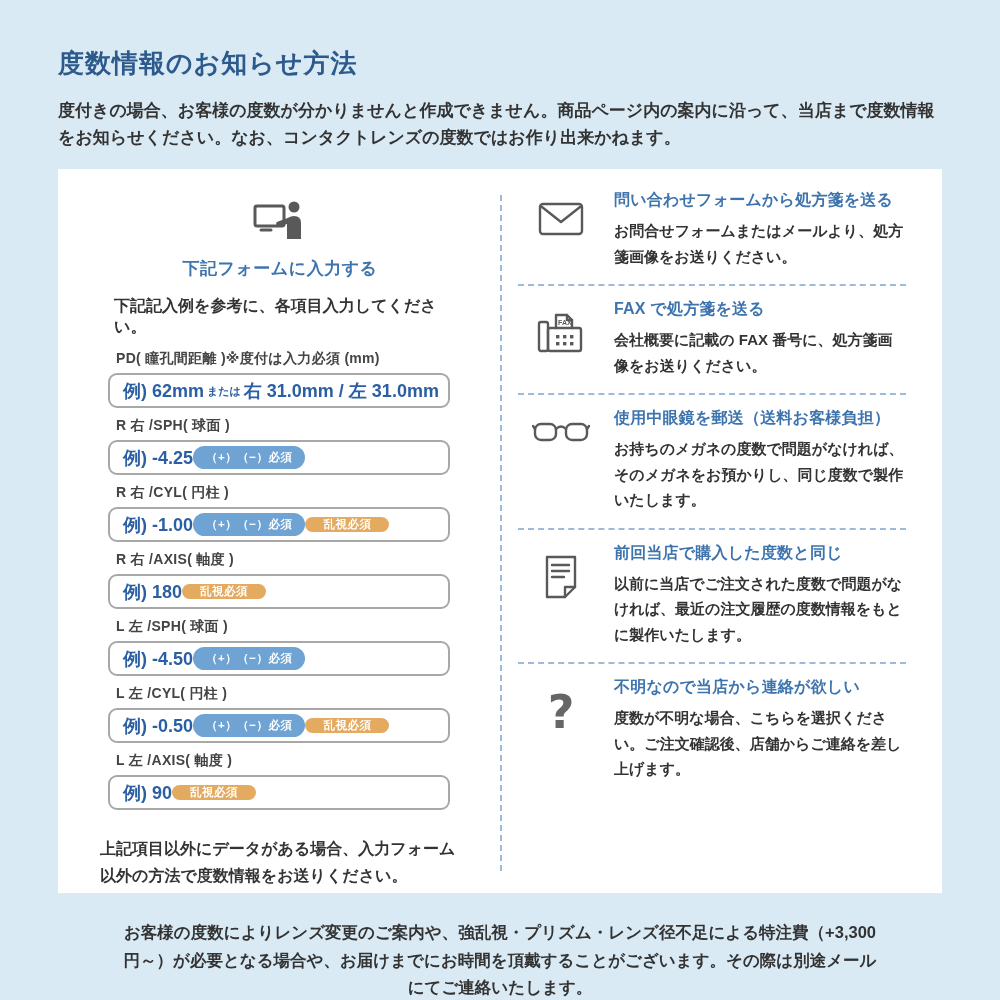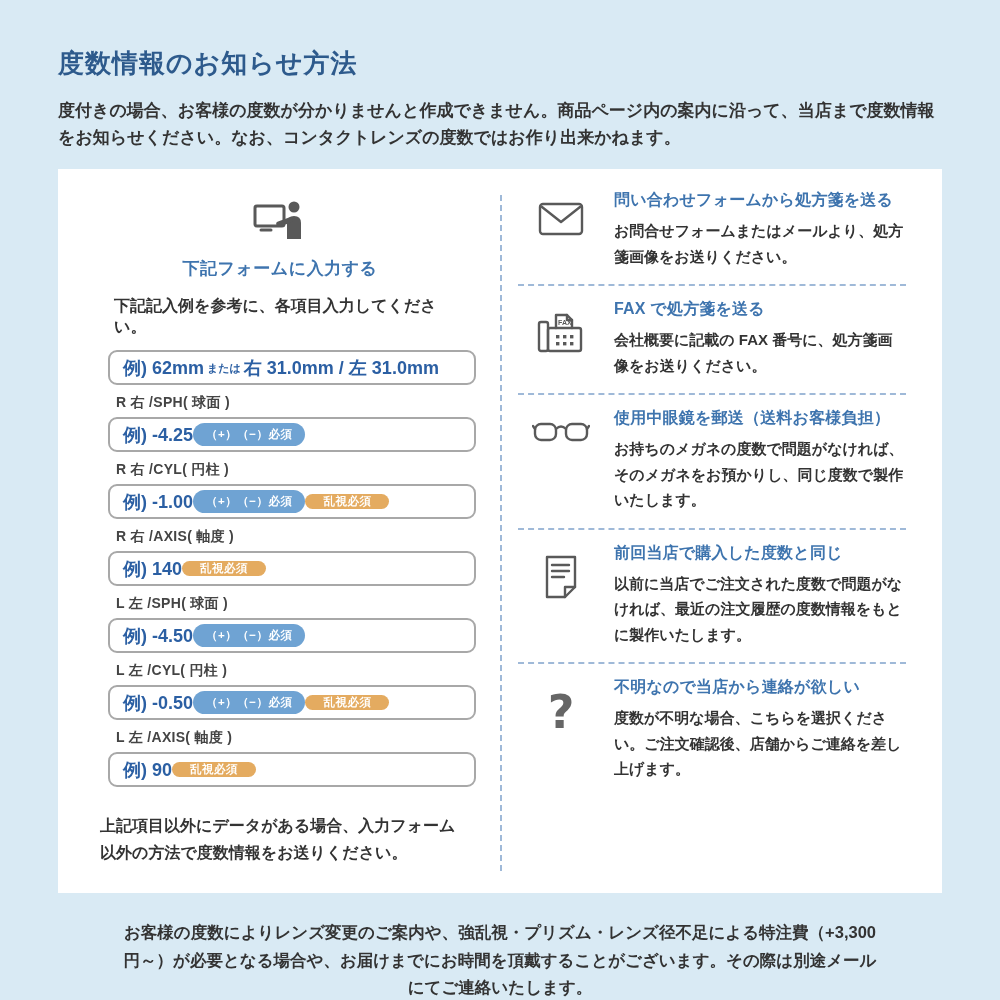--- a/index.html
+++ b/index.html
@@ -26,21 +26,21 @@
   .v-divider{width:0; border-left:2px dashed var(--dash-blue); margin:26px 0 22px;}
   .right-col{flex:1; padding:8px 32px 0 16px;}
 
   
   .form-header{display:flex; align-items:center; gap:14px; margin:4px 0 16px 2px;flex-direction:column;}
   .form-heading{font-size:17px; font-weight:bold; color:var(--title-blue); letter-spacing:0.5px;}
   .form-instruction{font-size:16px; font-weight:600; margin:0 0 12px 16px;}
   .field-label{font-size:14px; font-weight:bold; color:#444; margin:9px 0 5px 18px; letter-spacing:0.3px;}
   .field:first-child .field-label{margin-top:2px;}
   .field-box{
-    width:368px; height:35px; margin-left:10px;
+    width:342px; height:35px; margin-left:10px;
     border:2px solid var(--box-border); border-radius:9px; background:#fff;
     display:flex; align-items:center; padding:0 8px 0 13px; white-space:nowrap;
   }
   .ex-main{font-size:18px; font-weight:bold; color:var(--example-blue);}
   .ex-small{font-size:11px; font-weight:bold; color:var(--example-blue); margin:2px 3px 0;}
   .ex-rest{font-size:18px; font-weight:bold; color:var(--example-blue);}
   .pill{
     font-size:11.5px; font-weight:bold; color:#fff; border-radius:999px;
     padding:4px 13px; letter-spacing:0.5px; flex:none;
   }
@@ -81,20 +81,21 @@
     <circle class="fill" cx="41" cy="8" r="5.5"></circle>
     <path class="fill" d="M34,40 v-16 q0-7 7-7 q7,0 7,7 v16 z"></path>
     <path d="M37,21 L26,25" stroke-width="5.5"></path>
   </svg>
 </span>
         <span class="form-heading">下記フォームに入力する</span>
       </div>
       <p class="form-instruction">下記記入例を参考に、各項目入力してください。</p>
       <div id="fields-host">
   <div class="field">
+    <div class="field-label">PD( 瞳孔間距離 )※度付は入力必須 (mm)</div>
     <div class="field-box">
       <span class="ex-main">例) 62mm</span>
       <span class="ex-small">または</span>
       <span class="ex-rest">右 31.0mm / 左 31.0mm</span>
     </div>
   </div>
 
   <div class="field">
     <div class="field-label">R 右 /SPH( 球面 )</div>
     <div class="field-box">
@@ -110,21 +111,21 @@
       <span class="ex-main">例) -1.00</span>
 
     <span class="pill pill-blue">（+）（−）必須</span>
               <span class="pill pill-orange">乱視必須</span>
             </div>
   </div>
 
   <div class="field">
     <div class="field-label">R 右 /AXIS( 軸度 )</div>
     <div class="field-box">
-      <span class="ex-main">例) 140</span>
+      <span class="ex-main">例) 180</span>
 
     <span class="pill pill-orange">乱視必須</span>
             </div>
   </div>
 
   <div class="field">
     <div class="field-label">L 左 /SPH( 球面 )</div>
     <div class="field-box">
       <span class="ex-main">例) -4.50</span>
 

